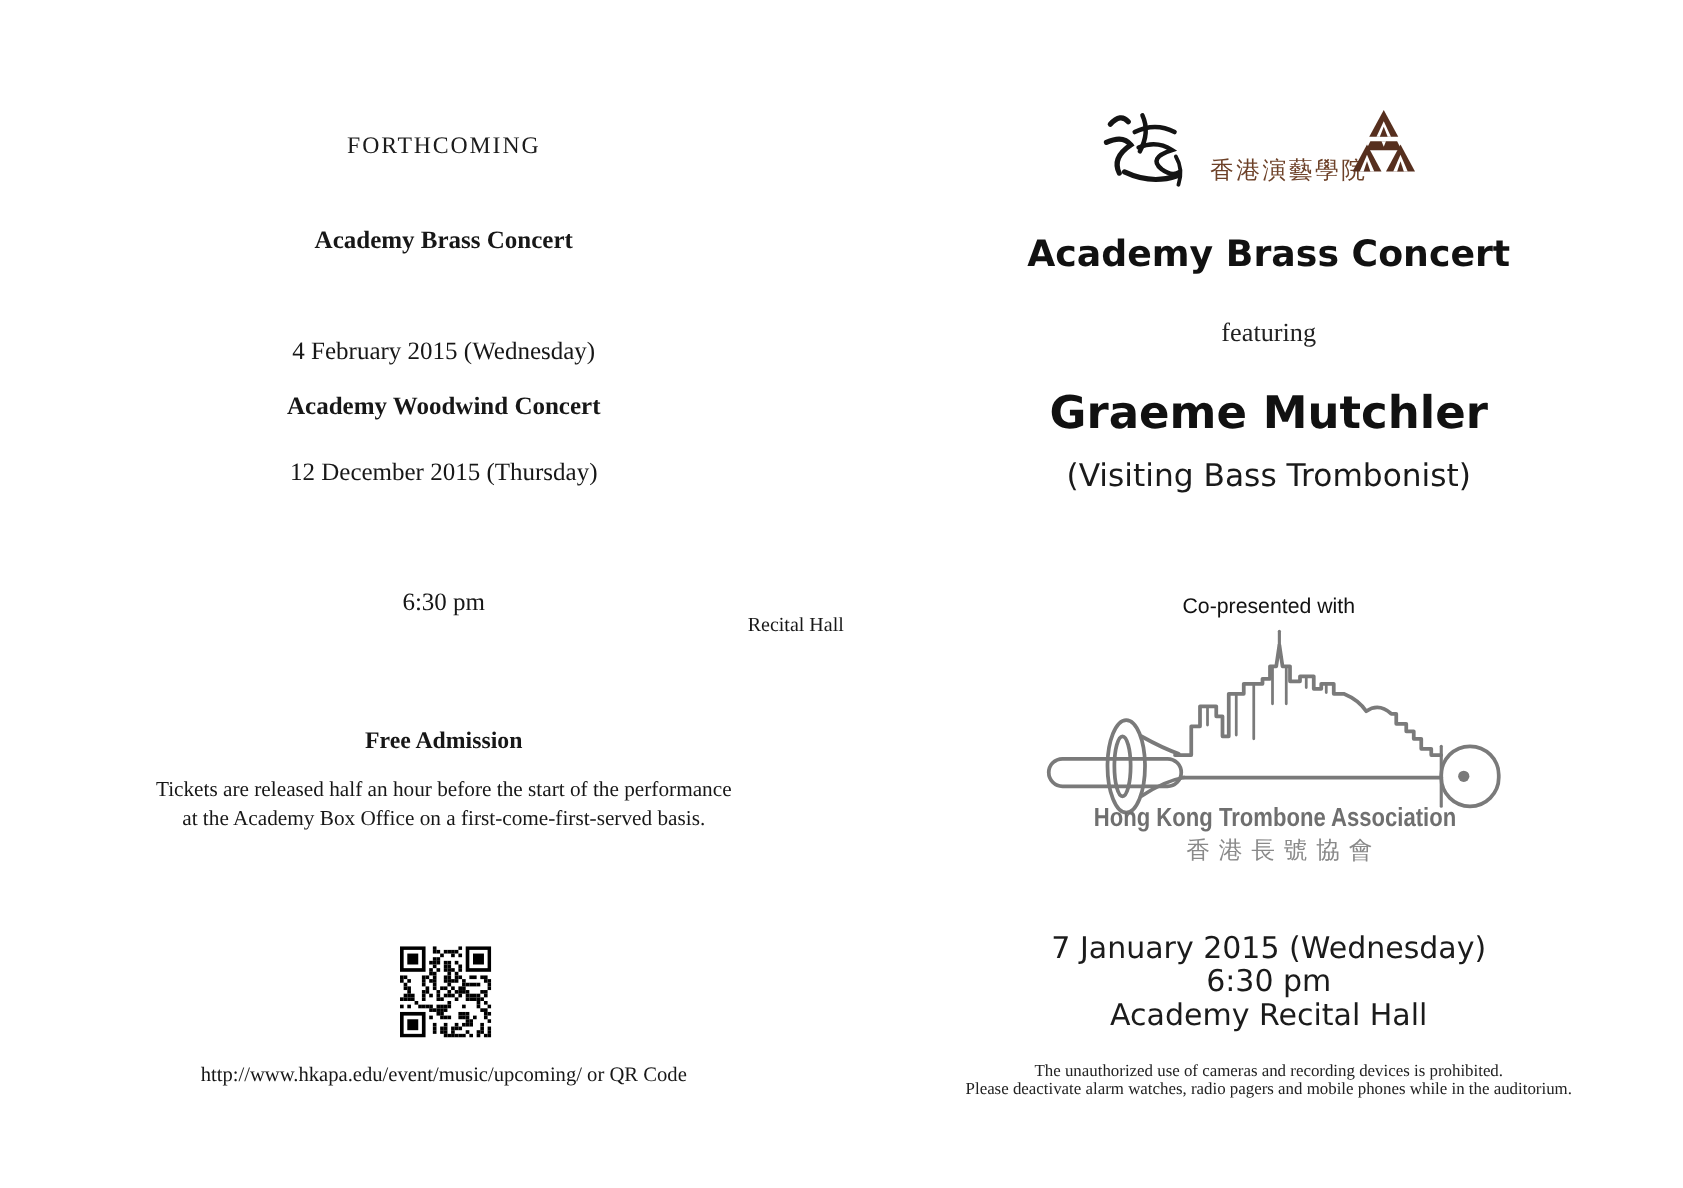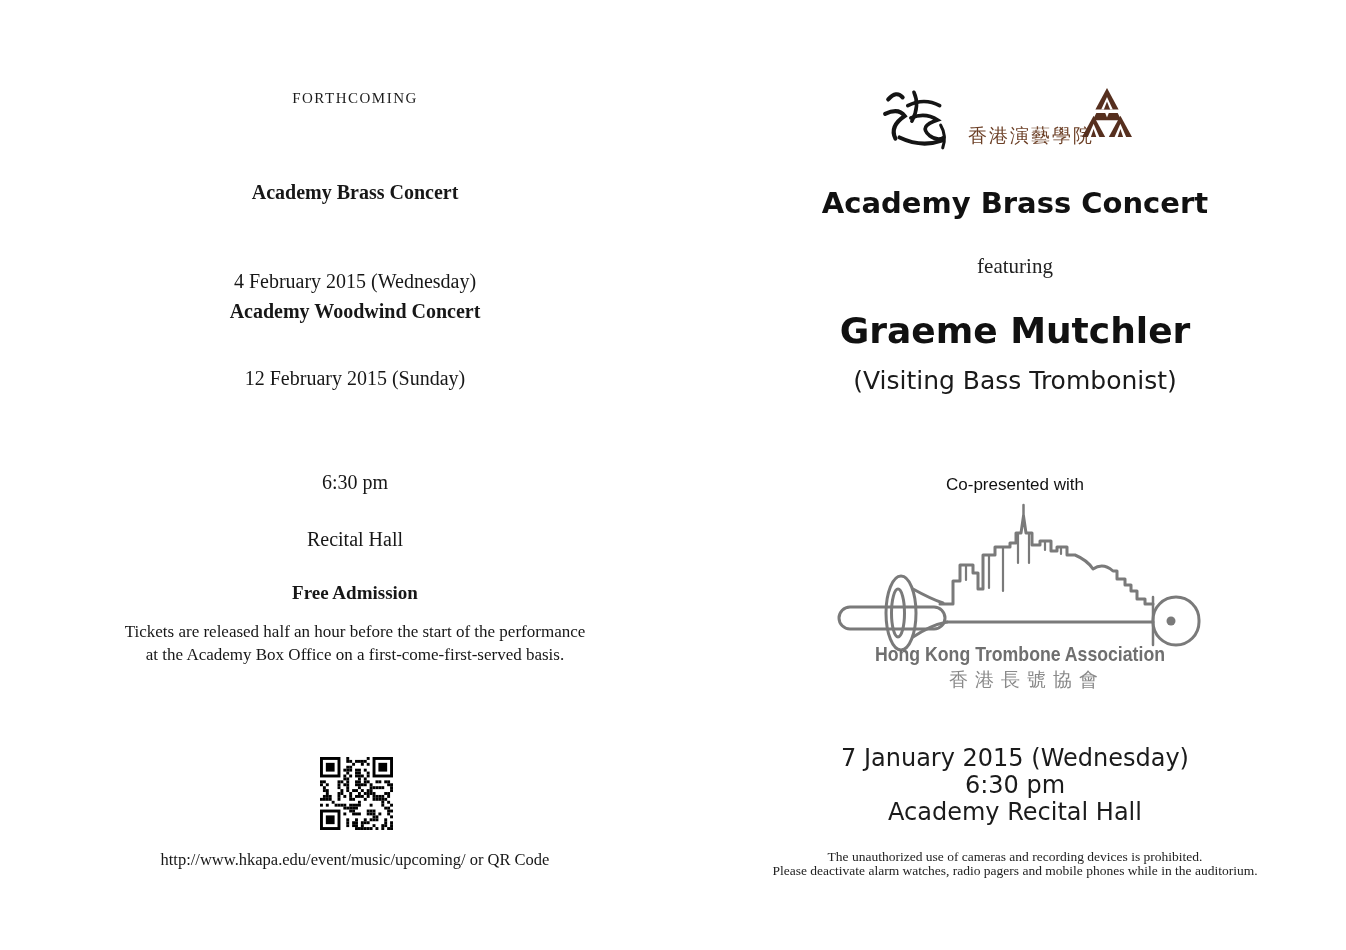--- a/index.html
+++ b/index.html
@@ -6,29 +6,29 @@
   #page{position:relative;width:1346px;height:950px;background:#ffffff;overflow:hidden;
         font-family:"Liberation Serif", serif;color:#171717;}
   .abs{position:absolute;}
   .ctr{text-align:center;}
   .t-serif{font-family:"Liberation Serif", serif;}
   .t-sans{font-family:"DejaVu Sans", sans-serif;}
   .t-arial{font-family:"Liberation Sans", sans-serif;}
 
   
   .lcol{left:35px;width:640px;}
-  .forthcoming{top:90px;font-size:15px;letter-spacing:1.5px;color:#1c1c1c;}
+  .forthcoming{top:106px;font-size:19px;letter-spacing:1.5px;color:#1c1c1c;}
   .ev-title{font-size:20px;font-weight:700;}
   .ev-date{font-size:20px;}
   .lt-brass-title{top:181px;}
   .lt-brass-date{top:234px;margin-top:36px;}
-  .lt-wood-title{top:300px;}
+  .lt-wood-title{top:314px;}
   .lt-wood-date{top:367px;}
   .lt-time{top:471px;font-size:20px;}
-  .lt-venue{top:528px;font-size:20px;}
+  .lt-venue{top:492px;font-size:16px;text-align:right;}
   .lt-admission{top:582px;font-size:19px;font-weight:700;}
   .lt-ticket1{top:622px;font-size:17px;}
   .lt-ticket2{top:645px;font-size:17px;}
   .lt-cap1{top:829px;font-size:16.5px;}
   .lt-cap2{top:850px;font-size:16.5px;text-align:center;}
   #qrbox{left:320px;top:757px;width:73px;height:71px;}
 
   
   .rcol{left:680px;width:670px;}
   .rt-title{top:186px;font-size:29px;font-weight:700;color:#111;}
@@ -55,21 +55,21 @@
 <body>
 
 <div id="page">
 
   <div class="abs lcol ctr t-serif forthcoming">FORTHCOMING</div>
 
   <div class="abs lcol ctr t-serif ev-title lt-brass-title">Academy Brass Concert</div>
   <div class="abs lcol ctr t-serif ev-date lt-brass-date">4 February 2015 (Wednesday)</div>
 
   <div class="abs lcol ctr t-serif ev-title lt-wood-title">Academy Woodwind Concert</div>
-  <div class="abs lcol ctr t-serif ev-date lt-wood-date">12 February 2015 (Sunday)</div>
+  <div class="abs lcol ctr t-serif ev-date lt-wood-date">12 December 2015 (Thursday)</div>
 
   <div class="abs lcol ctr t-serif lt-time">6:30 pm</div>
   <div class="abs lcol ctr t-serif lt-venue">Recital Hall</div>
 
   <div class="abs lcol ctr t-serif lt-admission">Free Admission</div>
   <div class="abs lcol ctr t-serif lt-ticket1">Tickets are released half an hour before the start of the performance</div>
   <div class="abs lcol ctr t-serif lt-ticket2">at the Academy Box Office on a first-come-first-served basis.</div>
 
   <div class="abs" id="qrbox"><svg width="73" height="73" viewBox="0 0 73 73">
         <rect width="73" height="73" fill="#fff"></rect>

